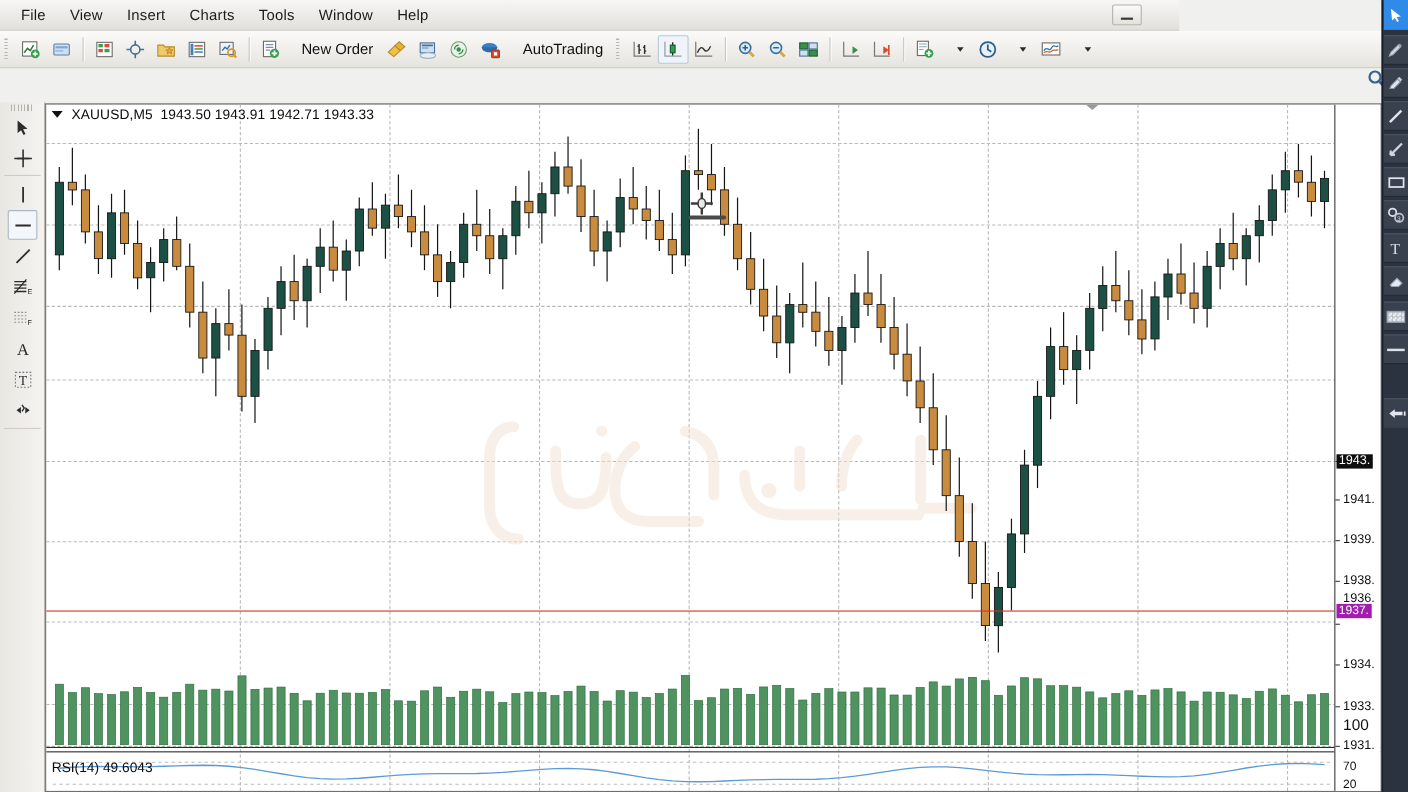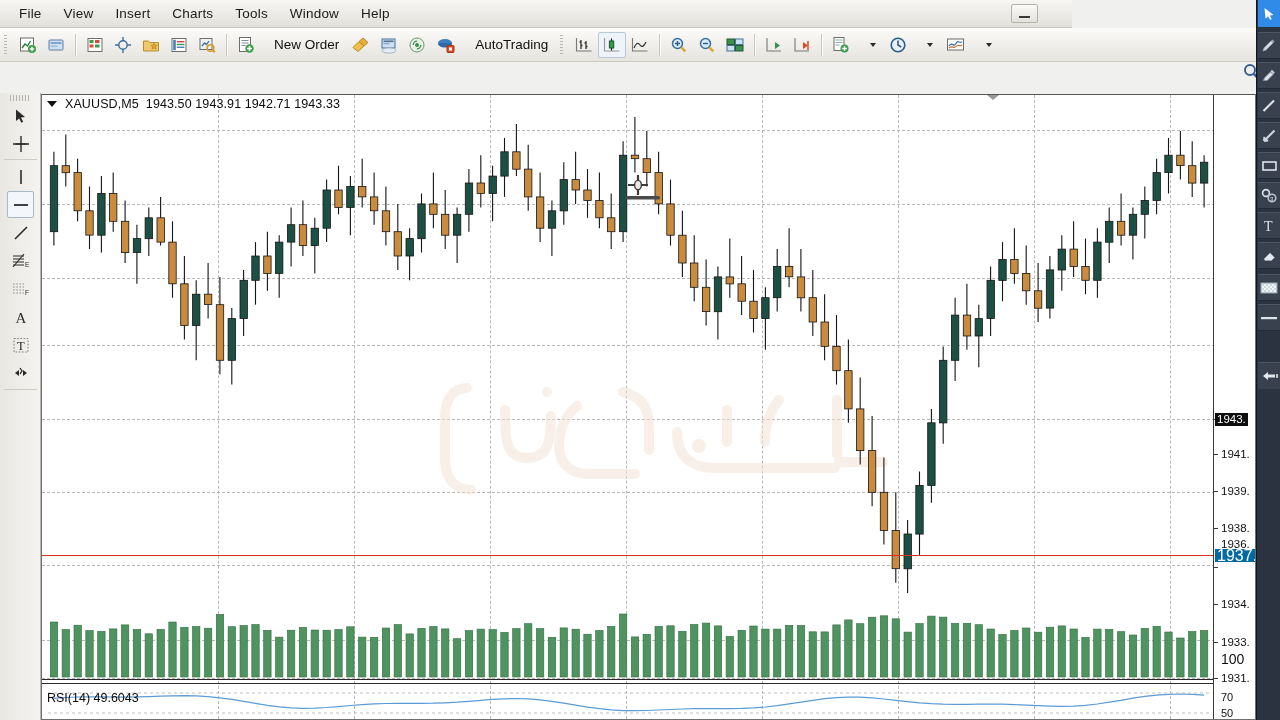--- a/index.html
+++ b/index.html
@@ -107,22 +107,22 @@
     position:absolute; right:0; top:0; width:42px; height:100%; z-index:12;
     border-left:1px solid #3a3a3a; background:#fff;
   }
   .paxt{ position:absolute; left:7px; font-size:11.5px; color:#101010; white-space:nowrap;}
   .ptick{ position:absolute; left:0; width:4px; height:0; border-top:1px solid #3a3a3a;}
   .plabel-cur{
     position:absolute; left:1px; height:13px; padding:0 2px; background:#0e0e0e; color:#fff;
     font-size:11.5px; line-height:13px; white-space:nowrap;
   }
   .plabel-red{
-    position:absolute; left:1px; height:13px; padding:0 2px; background:#0369a1; color:#fff;
-    font-size:16px; line-height:13px; white-space:nowrap;
+    position:absolute; left:1px; height:13px; padding:0 2px; background:#a21caf; color:#fff;
+    font-size:11px; line-height:13px; white-space:nowrap;
   }
   .hline-red{ position:absolute; left:0; height:0; border-top:1.5px solid #d6331b; z-index:8; }
 
   
   .sep-h{ position:absolute; left:0; right:0; height:0; border-top:1px solid #2a2a2a; z-index:10;}
 
   .rsi-label{ position:absolute; left:5px; font-size:12.5px; color:#0b0b0b; z-index:13;}
 
   
   .xcursor{ position:absolute; z-index:20; }
@@ -831,21 +831,21 @@
       <div class="ptick" style="top:472px"></div>
       <div class="paxt" style="top:443px">1936.</div>
       <div class="ptick" style="top:509px"></div>
       <div class="paxt" style="top:503px">1934.</div>
       <div class="ptick" style="top:547px"></div>
       <div class="paxt" style="top:541px">1933.</div>
       <div class="ptick" style="top:583px"></div>
       <div class="paxt" style="top:577px">1931.</div>
       <div class="paxt" style="top:556px;font-size:14px">100</div>
       <div class="paxt" style="top:596px;font-size:11px">70</div>
-      <div class="paxt" style="top:612px;font-size:11px">50</div>
+      <div class="paxt" style="top:612px;font-size:11px">20</div>
     </div>
   </div>
 
   <div class="righttools">
     <div class="rbtn sel" style="top:0">
       <svg width="14" height="14" viewBox="0 0 14 14">
           <path d="M2.5 1l9 7-3.8.5 2 3.6-1.6.9-2-3.7-2.6 2.4z" fill="#fff"></path>
         </svg>
     </div>
     <div class="rbtn" style="top:32px">

